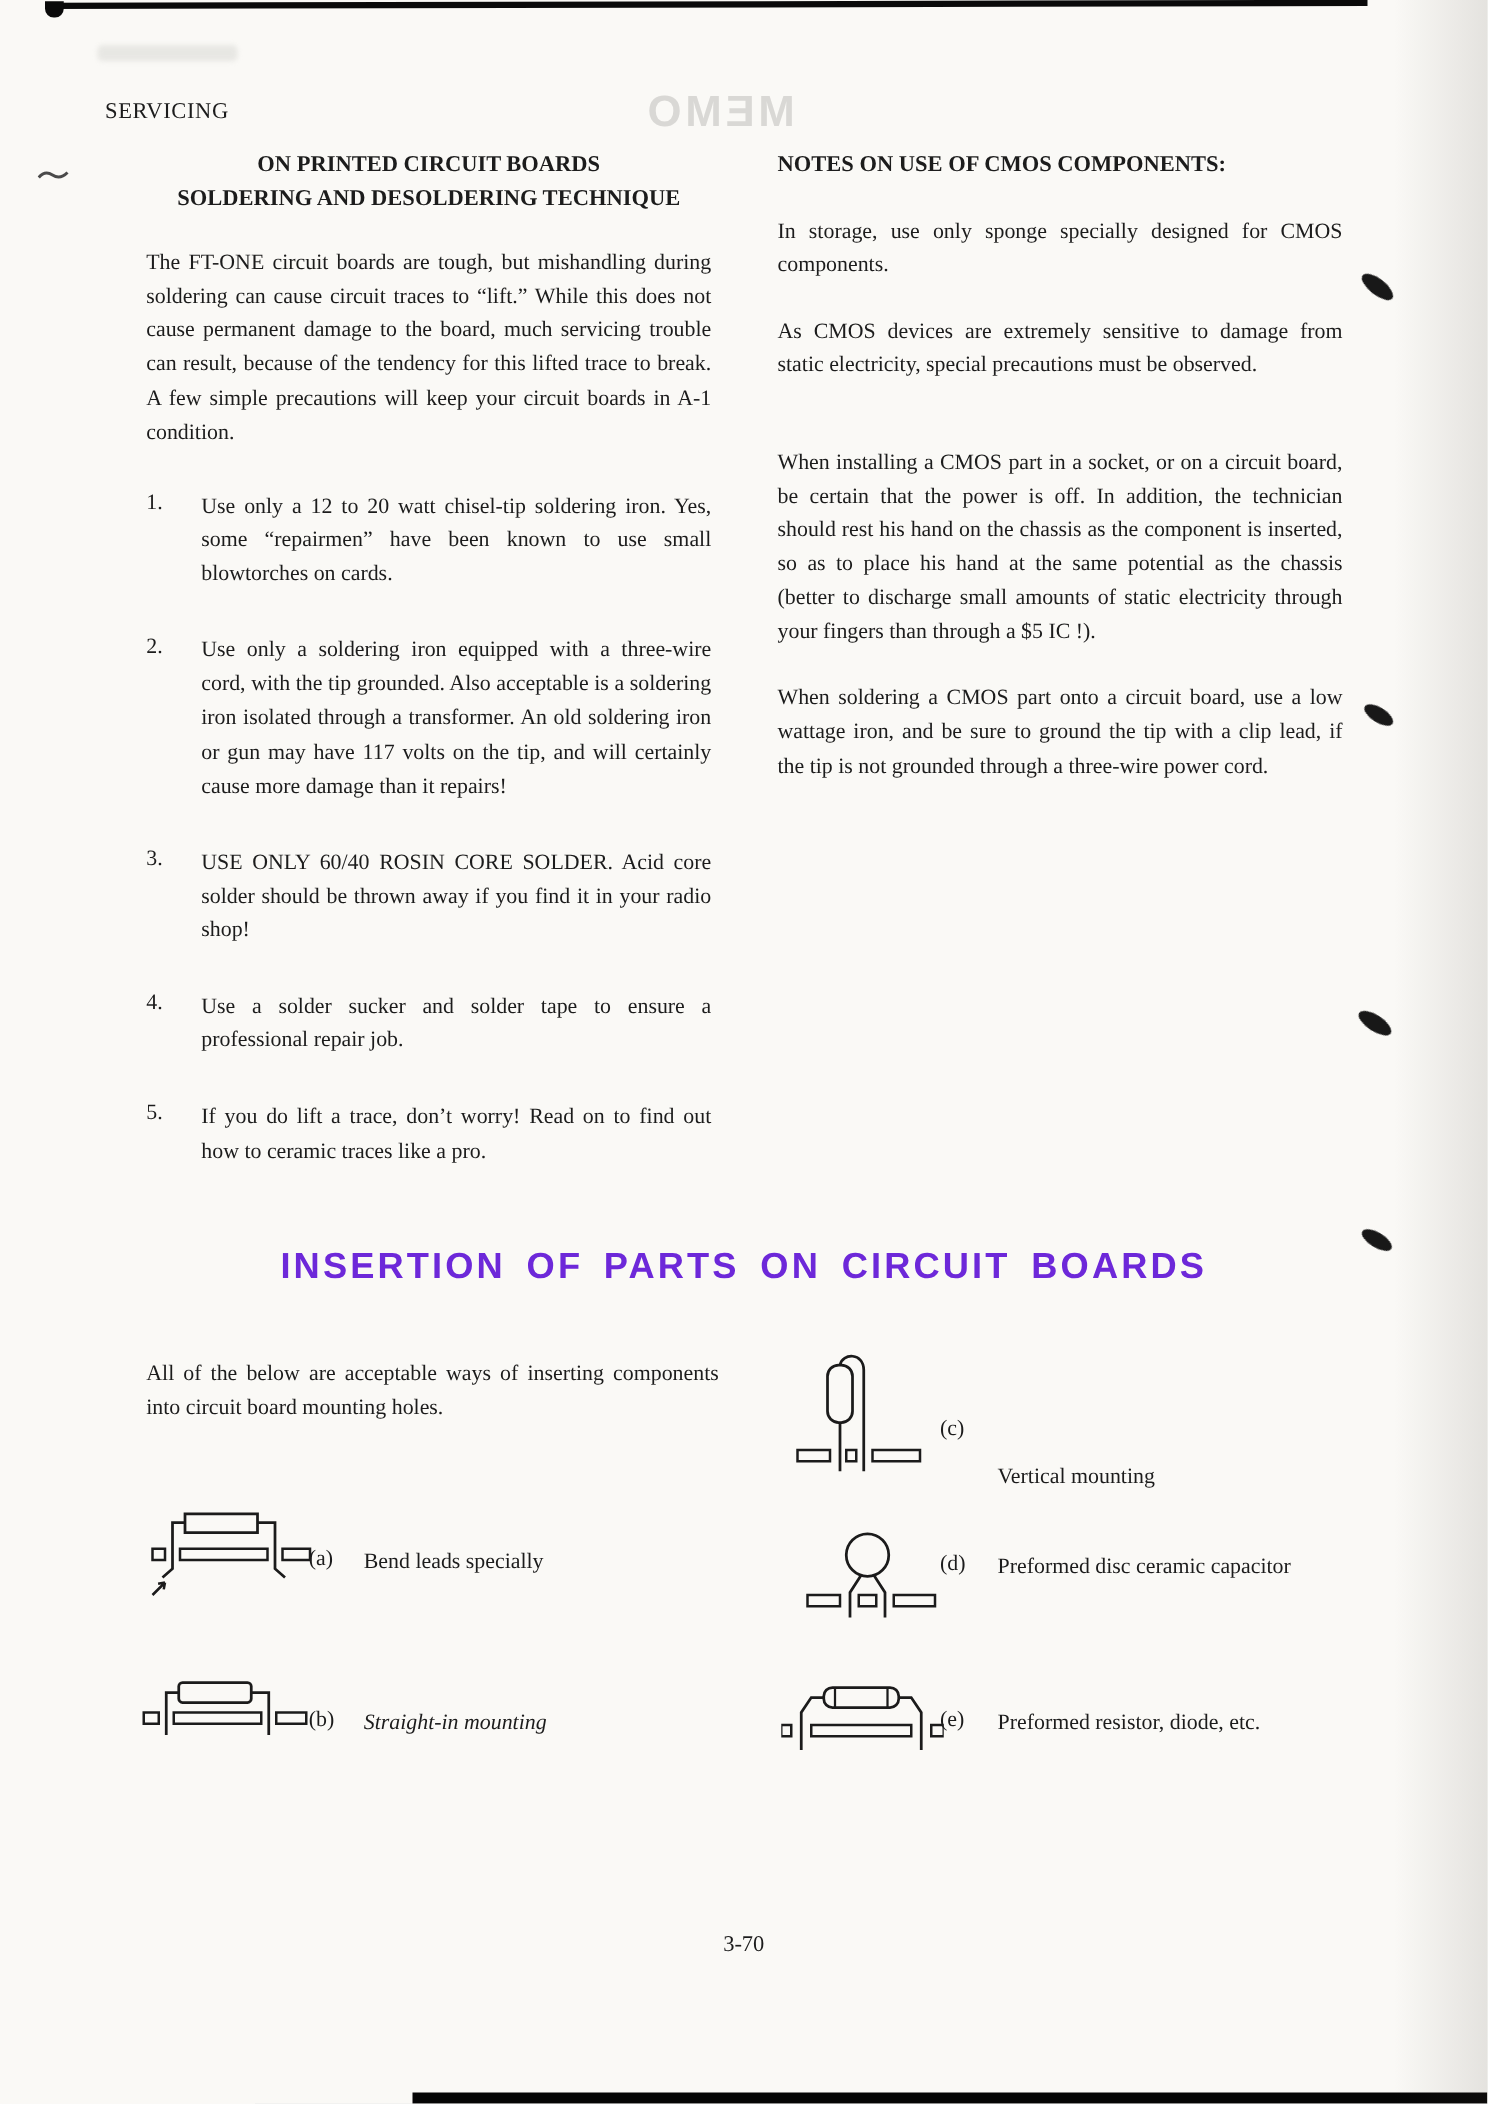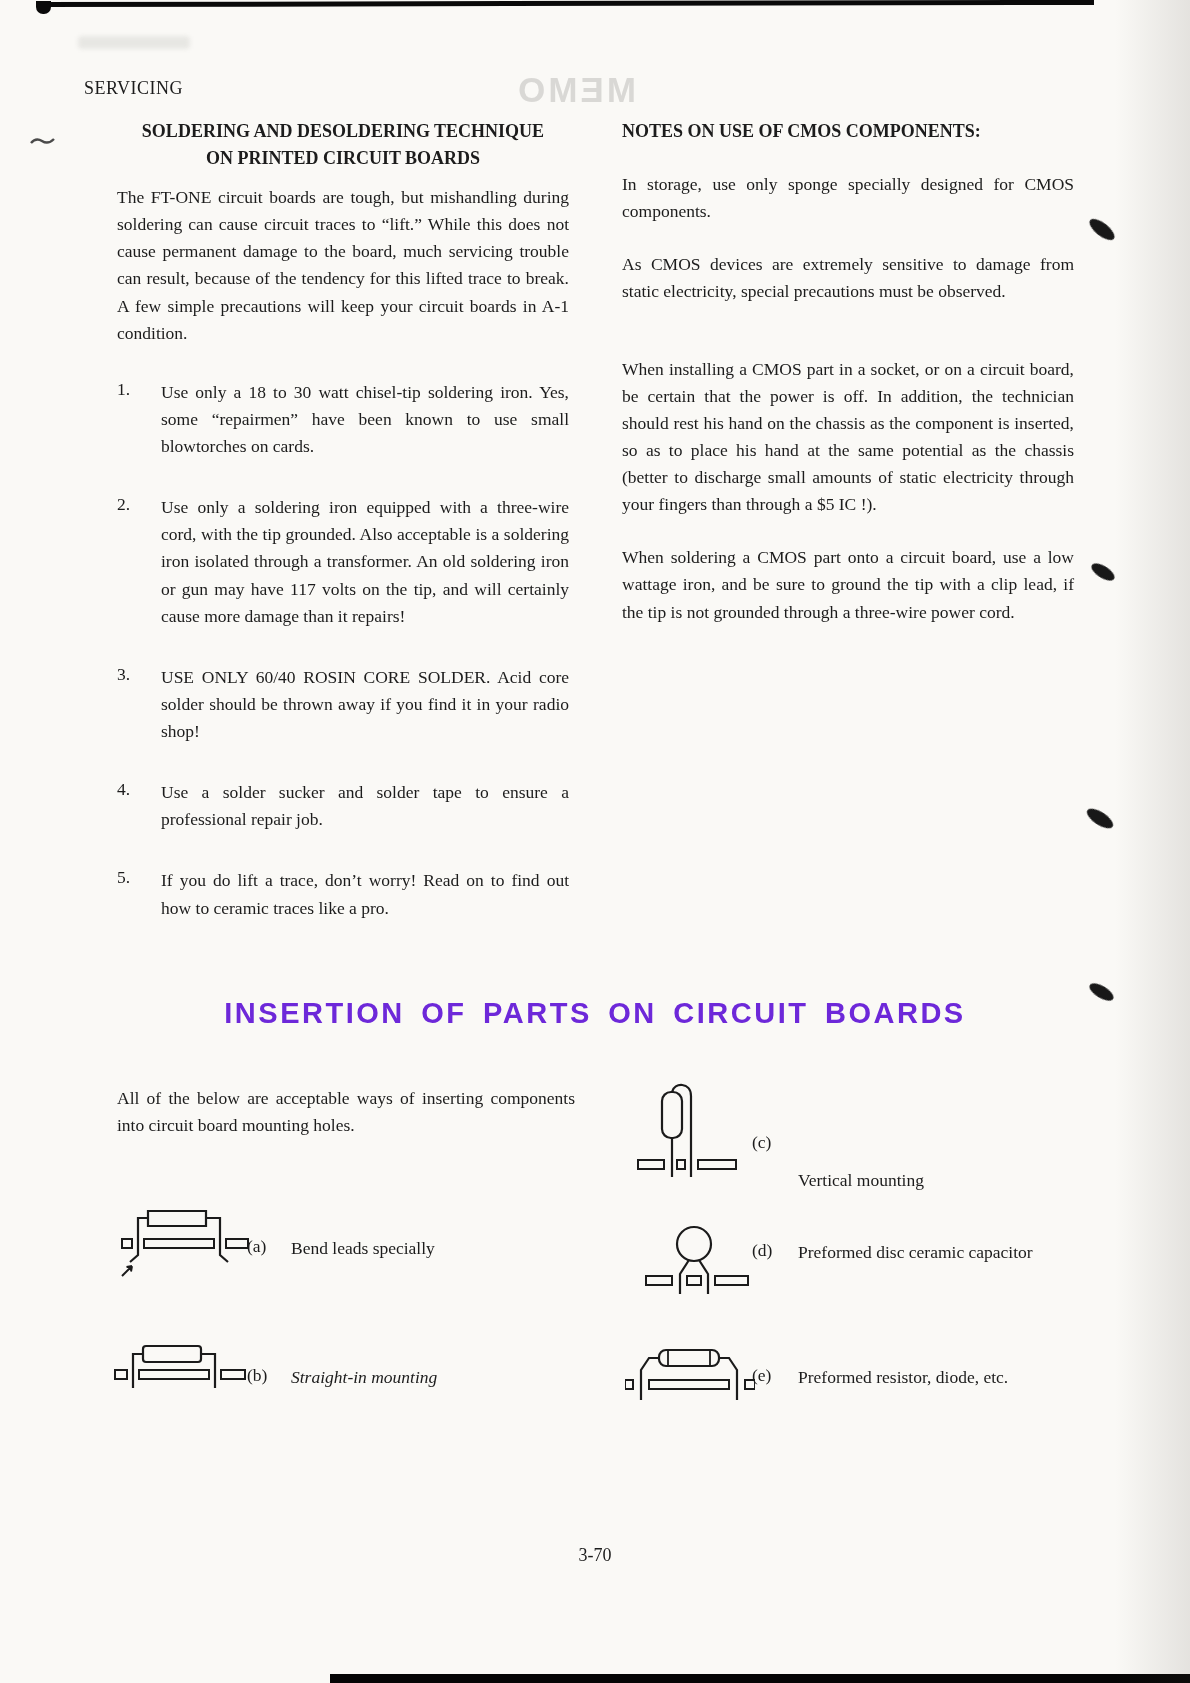--- a/index.html
+++ b/index.html
@@ -35,21 +35,21 @@
   .hdr{
     position:absolute;left:84px;top:50px;
     font-size:18px;font-weight:normal;letter-spacing:0.5px;margin-top:28px;
   }
   .col{position:absolute;top:118px;width:452px;}
   .col-left{left:117px;}
   .col-right{left:622px;}
   .col-title{font-size:18px;font-weight:bold;line-height:1.5;}
   .col-title.center{text-align:center;}
   .body-text{font-size:17.5px;line-height:1.55;text-align:justify;}
-  .intro{margin-top:12px;}
+  .intro{margin-top:24px;}
   .num-list{margin-top:32px;}
   .num-item{display:flex;margin-bottom:34px;}
   .num-item .num{width:44px;flex:0 0 44px;font-size:17.5px;}
   .num-item .txt{flex:1;}
   .rc-para{margin-top:26px;}
   .rc-para.gap{margin-top:50px;}
   .insertion-title{
     position:absolute;left:0;top:997px;width:1190px;
     text-align:center;
     font-family:"Liberation Sans", sans-serif;
@@ -87,28 +87,28 @@
   <div class="pen-mark">
     <svg width="26" height="12" viewBox="0 0 26 12">
         <path d="M1,7 Q6,1 12,5 T24,3" stroke="#4a4a4a" stroke-width="2.4" fill="none"></path>
       </svg>
   </div>
 
   <div class="hdr">SERVICING</div>
 
   <div class="col col-left">
     <div class="col-title center">
+      <div>ON PRINTED CIRCUIT BOARDS</div>
       <div>SOLDERING AND DESOLDERING TECHNIQUE</div>
-      <div>ON PRINTED CIRCUIT BOARDS</div>
     </div>
     <div class="body-text intro">The FT-ONE circuit boards are tough, but mishandling during soldering can cause circuit traces to “lift.” While this does not cause permanent damage to the board, much servicing trouble can result, because of the tendency for this lifted trace to break. A few simple precautions will keep your circuit boards in A-1 condition.</div>
     <div class="num-list">
       <div class="num-item">
         <div class="num">1.</div>
-        <div class="txt body-text">Use only a 18 to 30 watt chisel-tip soldering iron. Yes, some “repairmen” have been known to use small blowtorches on cards.</div>
+        <div class="txt body-text">Use only a 12 to 20 watt chisel-tip soldering iron. Yes, some “repairmen” have been known to use small blowtorches on cards.</div>
       </div>
       <div class="num-item">
         <div class="num">2.</div>
         <div class="txt body-text">Use only a soldering iron equipped with a three-wire cord, with the tip grounded. Also acceptable is a soldering iron isolated through a transformer. An old soldering iron or gun may have 117 volts on the tip, and will certainly cause more damage than it repairs!</div>
       </div>
       <div class="num-item">
         <div class="num">3.</div>
         <div class="txt body-text">USE ONLY 60/40 ROSIN CORE SOLDER. Acid core solder should be thrown away if you find it in your radio shop!</div>
       </div>
       <div class="num-item">

